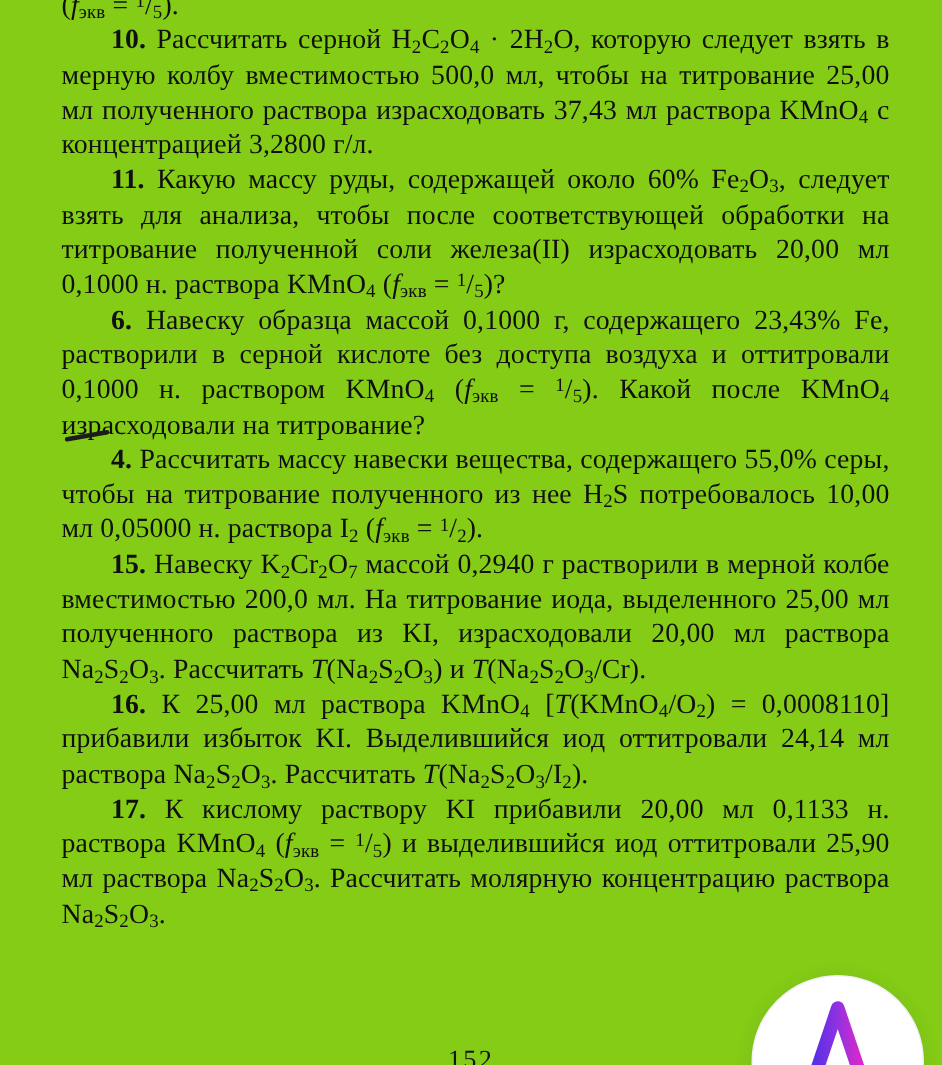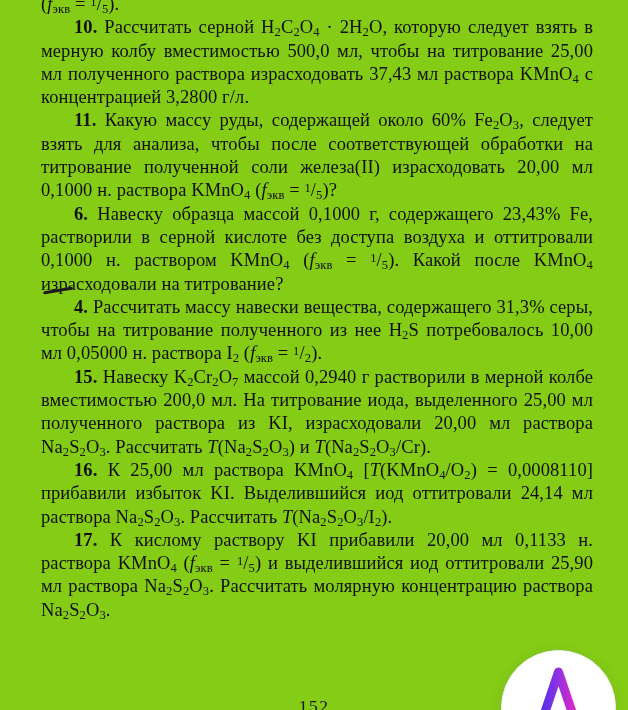--- a/index.html
+++ b/index.html
@@ -60,21 +60,21 @@
 </head>
 <body>
 
 <div class="page">
 
   <div class="text-block">
       <p class="para no-indent"><span>(</span><i>f</i><sub>экв</sub><span> = </span><sup>1</sup><span>/</span><sub>5</sub><span>).</span></p>
       <p class="para"><b>10. </b><span>Рассчитать серной H</span><sub>2</sub><span>C</span><sub>2</sub><span>O</span><sub>4</sub><span> · 2H</span><sub>2</sub><span>O, которую следует взять в мерную колбу вместимостью 500,0 мл, чтобы на титрование 25,00 мл полученного раствора израсходовать 37,43 мл раствора KMnO</span><sub>4</sub><span> с концентрацией 3,2800 г/л.</span></p>
       <p class="para"><b>11. </b><span>Какую массу руды, содержащей около 60% Fe</span><sub>2</sub><span>O</span><sub>3</sub><span>, следует взять для анализа, чтобы после соответствующей обработки на титрование полученной соли железа(II) израсходовать 20,00 мл 0,1000 н. раствора KMnO</span><sub>4</sub><span> (</span><i>f</i><sub>экв</sub><span> = </span><sup>1</sup><span>/</span><sub>5</sub><span>)?</span></p>
       <p class="para"><b>6. </b><span>Навеску образца массой 0,1000 г, содержащего 23,43% Fe, растворили в серной кислоте без доступа воздуха и оттитровали 0,1000 н. раствором KMnO</span><sub>4</sub><span> (</span><i>f</i><sub>экв</sub><span> = </span><sup>1</sup><span>/</span><sub>5</sub><span>). Какой после KMnO</span><sub>4</sub><span> израсходовали на титрование?</span></p>
-      <p class="para"><b>4. </b><span>Рассчитать массу навески вещества, содержащего 31,3% серы, чтобы на титрование полученного из нее H</span><sub>2</sub><span>S потребовалось 10,00 мл 0,05000 н. раствора I</span><sub>2</sub><span> (</span><i>f</i><sub>экв</sub><span> = </span><sup>1</sup><span>/</span><sub>2</sub><span>).</span></p>
+      <p class="para"><b>4. </b><span>Рассчитать массу навески вещества, содержащего 55,0% серы, чтобы на титрование полученного из нее H</span><sub>2</sub><span>S потребовалось 10,00 мл 0,05000 н. раствора I</span><sub>2</sub><span> (</span><i>f</i><sub>экв</sub><span> = </span><sup>1</sup><span>/</span><sub>2</sub><span>).</span></p>
       <p class="para"><b>15. </b><span>Навеску K</span><sub>2</sub><span>Cr</span><sub>2</sub><span>O</span><sub>7</sub><span> массой 0,2940 г растворили в мерной колбе вместимостью 200,0 мл. На титрование иода, выделенного 25,00 мл полученного раствора из KI, израсходовали 20,00 мл раствора Na</span><sub>2</sub><span>S</span><sub>2</sub><span>O</span><sub>3</sub><span>. Рассчитать </span><i>T</i><span>(Na</span><sub>2</sub><span>S</span><sub>2</sub><span>O</span><sub>3</sub><span>) и </span><i>T</i><span>(Na</span><sub>2</sub><span>S</span><sub>2</sub><span>O</span><sub>3</sub><span>/Cr).</span></p>
       <p class="para"><b>16. </b><span>К 25,00 мл раствора KMnO</span><sub>4</sub><span> [</span><i>T</i><span>(KMnO</span><sub>4</sub><span>/O</span><sub>2</sub><span>) = 0,0008110] прибавили избыток KI. Выделившийся иод оттитровали 24,14 мл раствора Na</span><sub>2</sub><span>S</span><sub>2</sub><span>O</span><sub>3</sub><span>. Рассчитать </span><i>T</i><span>(Na</span><sub>2</sub><span>S</span><sub>2</sub><span>O</span><sub>3</sub><span>/I</span><sub>2</sub><span>).</span></p>
       <p class="para"><b>17. </b><span>К кислому раствору KI прибавили 20,00 мл 0,1133 н. раствора KMnO</span><sub>4</sub><span> (</span><i>f</i><sub>экв</sub><span> = </span><sup>1</sup><span>/</span><sub>5</sub><span>) и выделившийся иод оттитровали 25,90 мл раствора Na</span><sub>2</sub><span>S</span><sub>2</sub><span>O</span><sub>3</sub><span>. Рассчитать молярную концентрацию раствора Na</span><sub>2</sub><span>S</span><sub>2</sub><span>O</span><sub>3</sub><span>.</span></p>
     </div>
 
   <div class="pen-mark"></div>
 
   <div class="page-number">152</div>
 
   <div class="fab">

